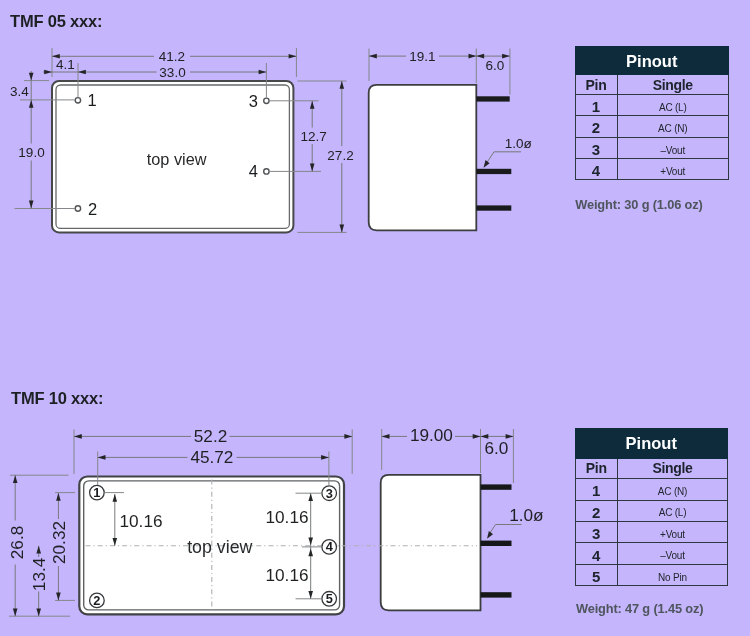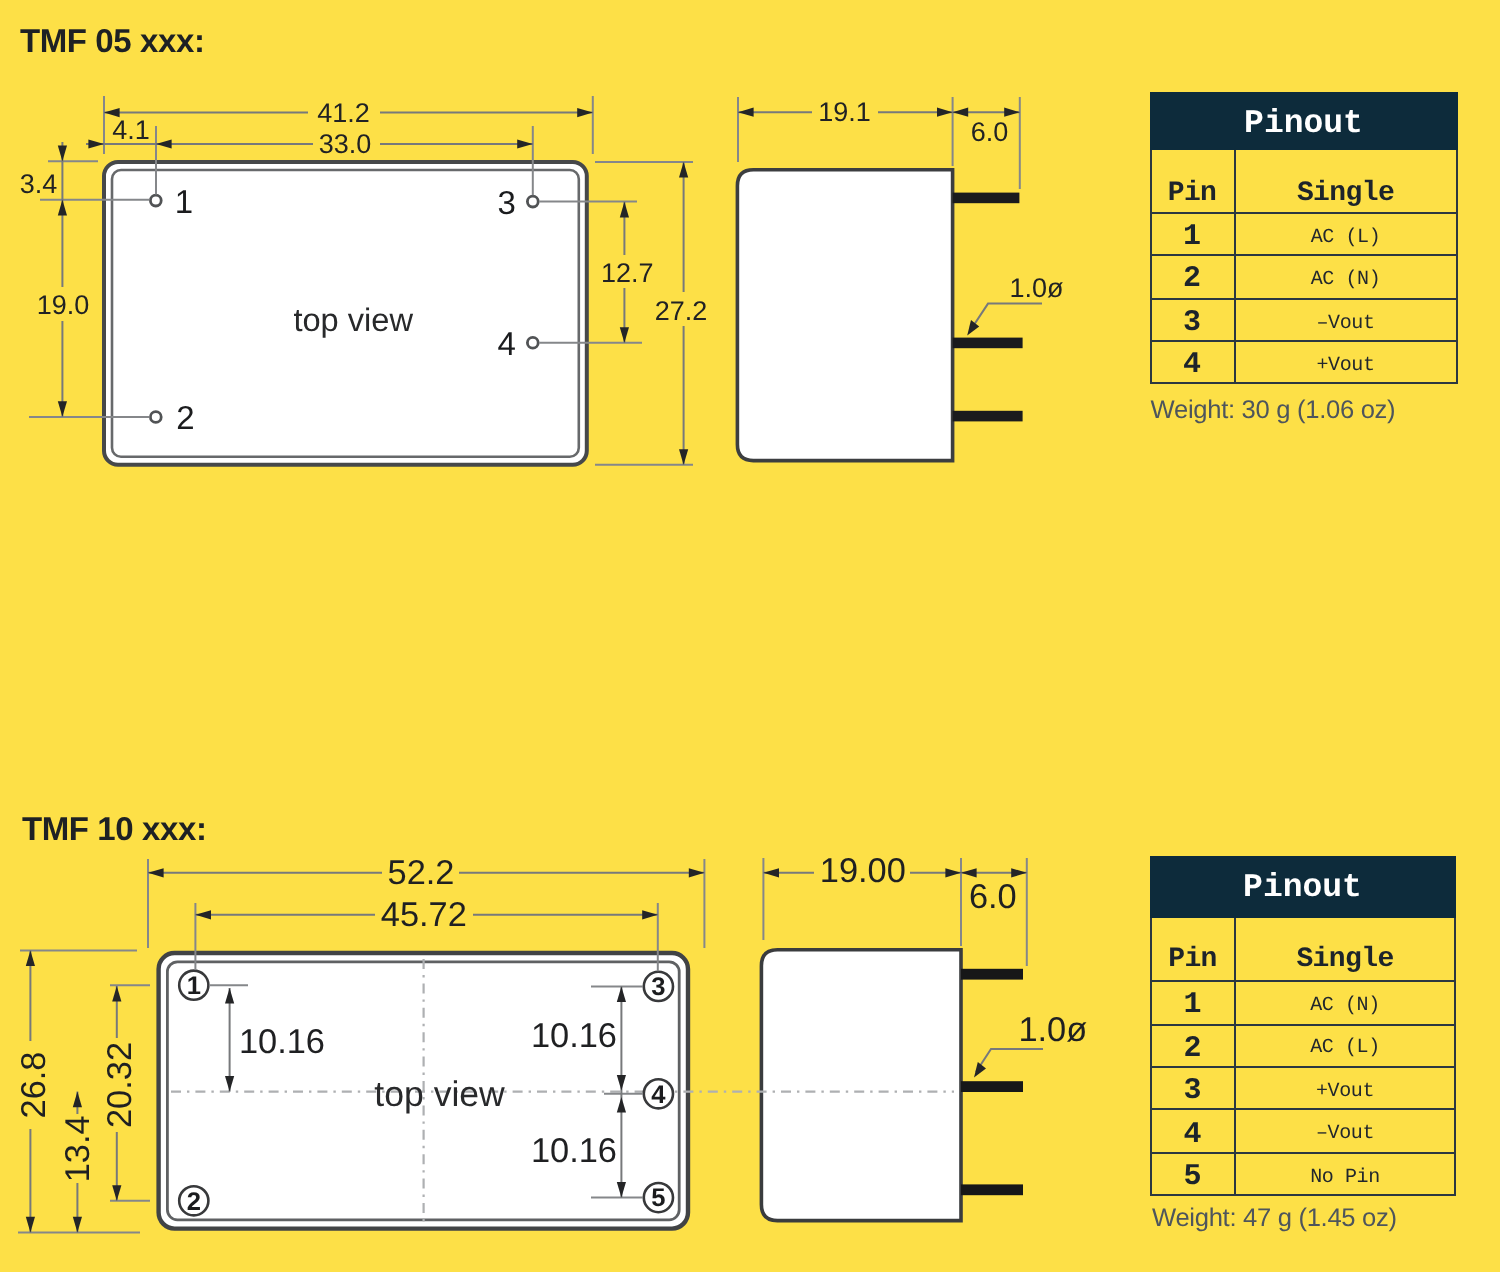--- a/index.html
+++ b/index.html
@@ -1,35 +1,35 @@
 <!DOCTYPE html>
 <html><head>
 <meta charset="utf-8">
 <style>
   html,body{margin:0;padding:0;background:#fff;}
-  #canvas{position:relative;width:750px;height:636px;background:#fde047;overflow:hidden;
+  #canvas{position:relative;width:750px;height:636px;background:#c4b5fd;overflow:hidden;
           font-family:"Liberation Sans",sans-serif;}
   .title{position:absolute;font-weight:bold;font-size:16.5px;color:#1e2124;letter-spacing:-0.2px;}
   svg{position:absolute;left:0;top:0;}
   table{border-collapse:collapse;position:absolute;table-layout:fixed;}
   td,th{border:1px solid #2c3740;padding:0;text-align:center;vertical-align:middle;
-        font-family:Liberation Mono, monospace;}
+        font-family:Liberation Sans, sans-serif;}
   .pinhead{background:#0d2b3b;color:#fff;font-weight:bold;font-size:16.5px;border:1px solid #0d2b3b;}
-  .colhead{font-weight:bold;font-size:14px;color:#1d242b;letter-spacing:-0.3px;padding-top:12px;}
+  .colhead{font-weight:bold;font-size:14px;color:#1d242b;letter-spacing:-0.3px;padding-top:0;}
   .pincol{font-weight:bold;font-size:15px;color:#1d242b;padding-top:3px;}
   .valcol{font-weight:normal;font-size:10px;color:#22272d;letter-spacing:-0.2px;padding-top:4.5px;}
-  .weight{position:absolute;font-size:12.8px;color:#4e555c;letter-spacing:-0.15px;}
+  .weight{position:absolute;font-size:12.8px;color:#4e555c;letter-spacing:-0.15px;font-weight:bold;}
 </style>
 </head>
 <body>
 <div id="canvas">
 
   <div class="title" style="left:10px;top:12px;">TMF 05&nbsp;xxx:</div>
 
-  <div class="title" style="left:11px;top:406px;">TMF 10&nbsp;xxx:</div>
+  <div class="title" style="left:11px;top:389px;">TMF 10&nbsp;xxx:</div>
 
   <svg width="750" height="636" viewBox="0 0 750 636">
 
     <g id="tmf05">
 
     <rect x="52" y="81" width="241.4" height="151.4" rx="7" fill="#fff" stroke="#46484a" stroke-width="2"></rect>
 
     <rect x="56" y="85" width="233.4" height="143.4" rx="4.5" fill="none" stroke="#67696b" stroke-width="1.3"></rect>
 
     <circle cx="77.9" cy="100.3" r="2.7" fill="#fff" stroke="#515355" stroke-width="1.4"></circle>

